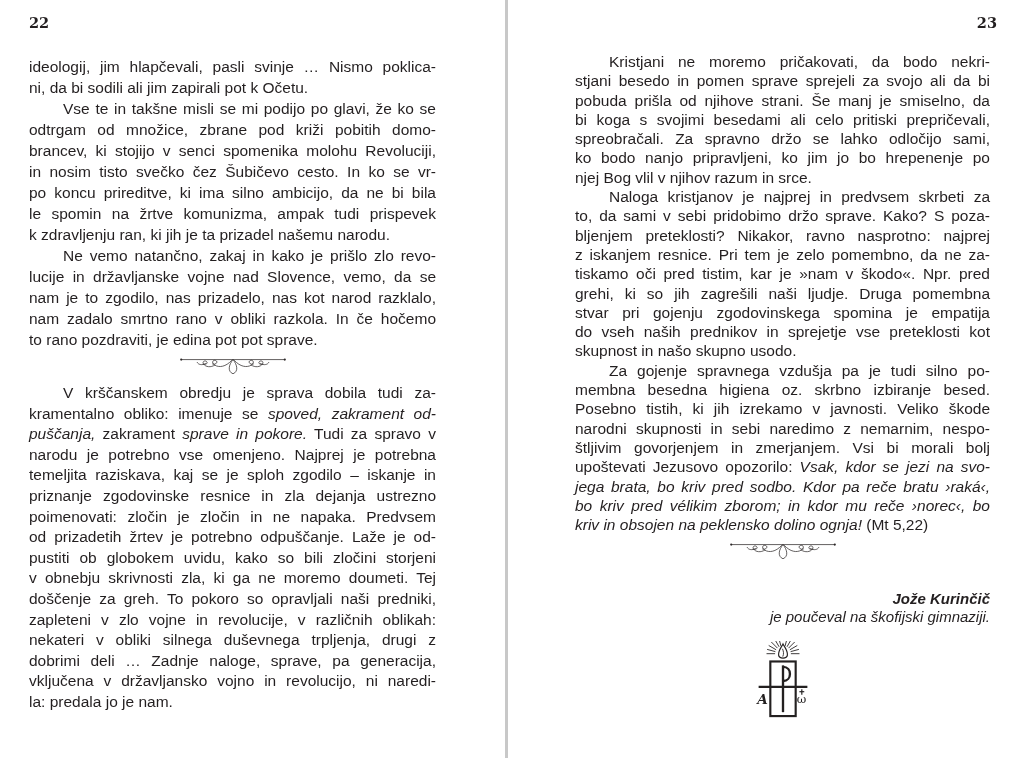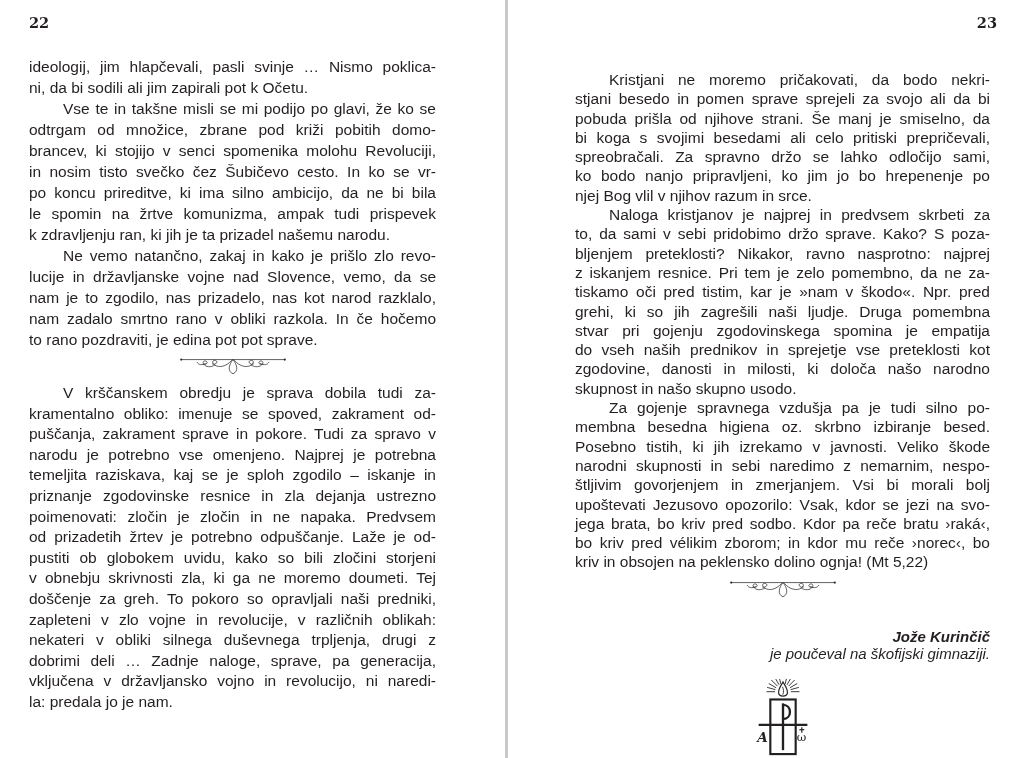--- a/index.html
+++ b/index.html
@@ -4,28 +4,28 @@
 <style>
   html,body{margin:0;padding:0;background:#fff;}
   .sheet{position:relative;width:1019px;height:758px;background:#ffffff;overflow:hidden;
          font-family:"Liberation Sans",sans-serif;color:#231f20;}
   .gutter{position:absolute;left:505px;top:0;width:3px;height:758px;background:#c8c8c8;}
   .pagenum{position:absolute;top:14px;font-family:"DejaVu Serif",serif;font-weight:700;font-size:14.5px;}
   .pn-left{left:29px;text-align:center;}
   .pn-right{right:22px;}
   .col{position:absolute;font-size:15.5px;}
   .col-left{left:29px;top:56px;width:407px;}
-  .col-right{left:575px;top:70px;width:415px;}
+  .col-right{left:575px;top:52px;width:415px;}
   .col-left .line{line-height:21px;}
   .col-left .para:last-child .line{line-height:20.6px;}
   .col-right .line{line-height:19.3px;}
   .line{text-align:justify;text-align-last:justify;}
   .line.last{text-align-last:left;}
   .line.indent{text-indent:34px;}
-  .it{margin-top:35px;}
+  .it{font-style:italic;margin-top:35px;}
   .flourish{display:block;margin:5px auto 6px;}
   .col-right .flourish{margin:6px auto 0;}
   .author{margin-top:28px;text-align:right;font-style:italic;font-size:15px;line-height:17.5px;}
   .author .author-name{font-weight:700;}
   .candle{display:block;margin:16px auto 0;}
 </style>
 </head>
 <body>
 
 <div class="sheet">
@@ -100,21 +100,20 @@
       </div>
       <div class="para">
         <div class="line indent"><span>Naloga kristjanov je najprej in predvsem skrbeti za</span></div>
         <div class="line"><span>to, da sami v sebi pridobimo držo sprave. Kako? S poza-</span></div>
         <div class="line"><span>bljenjem preteklosti? Nikakor, ravno nasprotno: najprej</span></div>
         <div class="line"><span>z iskanjem resnice. Pri tem je zelo pomembno, da ne za-</span></div>
         <div class="line"><span>tiskamo oči pred tistim, kar je »nam v škodo«. Npr. pred</span></div>
         <div class="line"><span>grehi, ki so jih zagrešili naši ljudje. Druga pomembna</span></div>
         <div class="line"><span>stvar pri gojenju zgodovinskega spomina je empatija</span></div>
         <div class="line"><span>do vseh naših prednikov in sprejetje vse preteklosti kot</span></div>
-        <div class="line"><span>zgodovine, danosti in milosti, ki določa našo narodno</span></div>
         <div class="line last"><span>skupnost in našo skupno usodo.</span></div>
       </div>
       <div class="para">
         <div class="line indent"><span>Za gojenje spravnega vzdušja pa je tudi silno po-</span></div>
         <div class="line"><span>membna besedna higiena oz. skrbno izbiranje besed.</span></div>
         <div class="line"><span>Posebno tistih, ki jih izrekamo v javnosti. Veliko škode</span></div>
         <div class="line"><span>narodni skupnosti in sebi naredimo z nemarnim, nespo-</span></div>
         <div class="line"><span>štljivim govorjenjem in zmerjanjem. Vsi bi morali bolj</span></div>
         <div class="line"><span>upoštevati Jezusovo opozorilo: </span><span class="it">Vsak, kdor se jezi na svo-</span></div>
         <div class="line"><span class="it">jega brata, bo kriv pred sodbo. Kdor pa reče bratu ›raká‹,</span></div>

